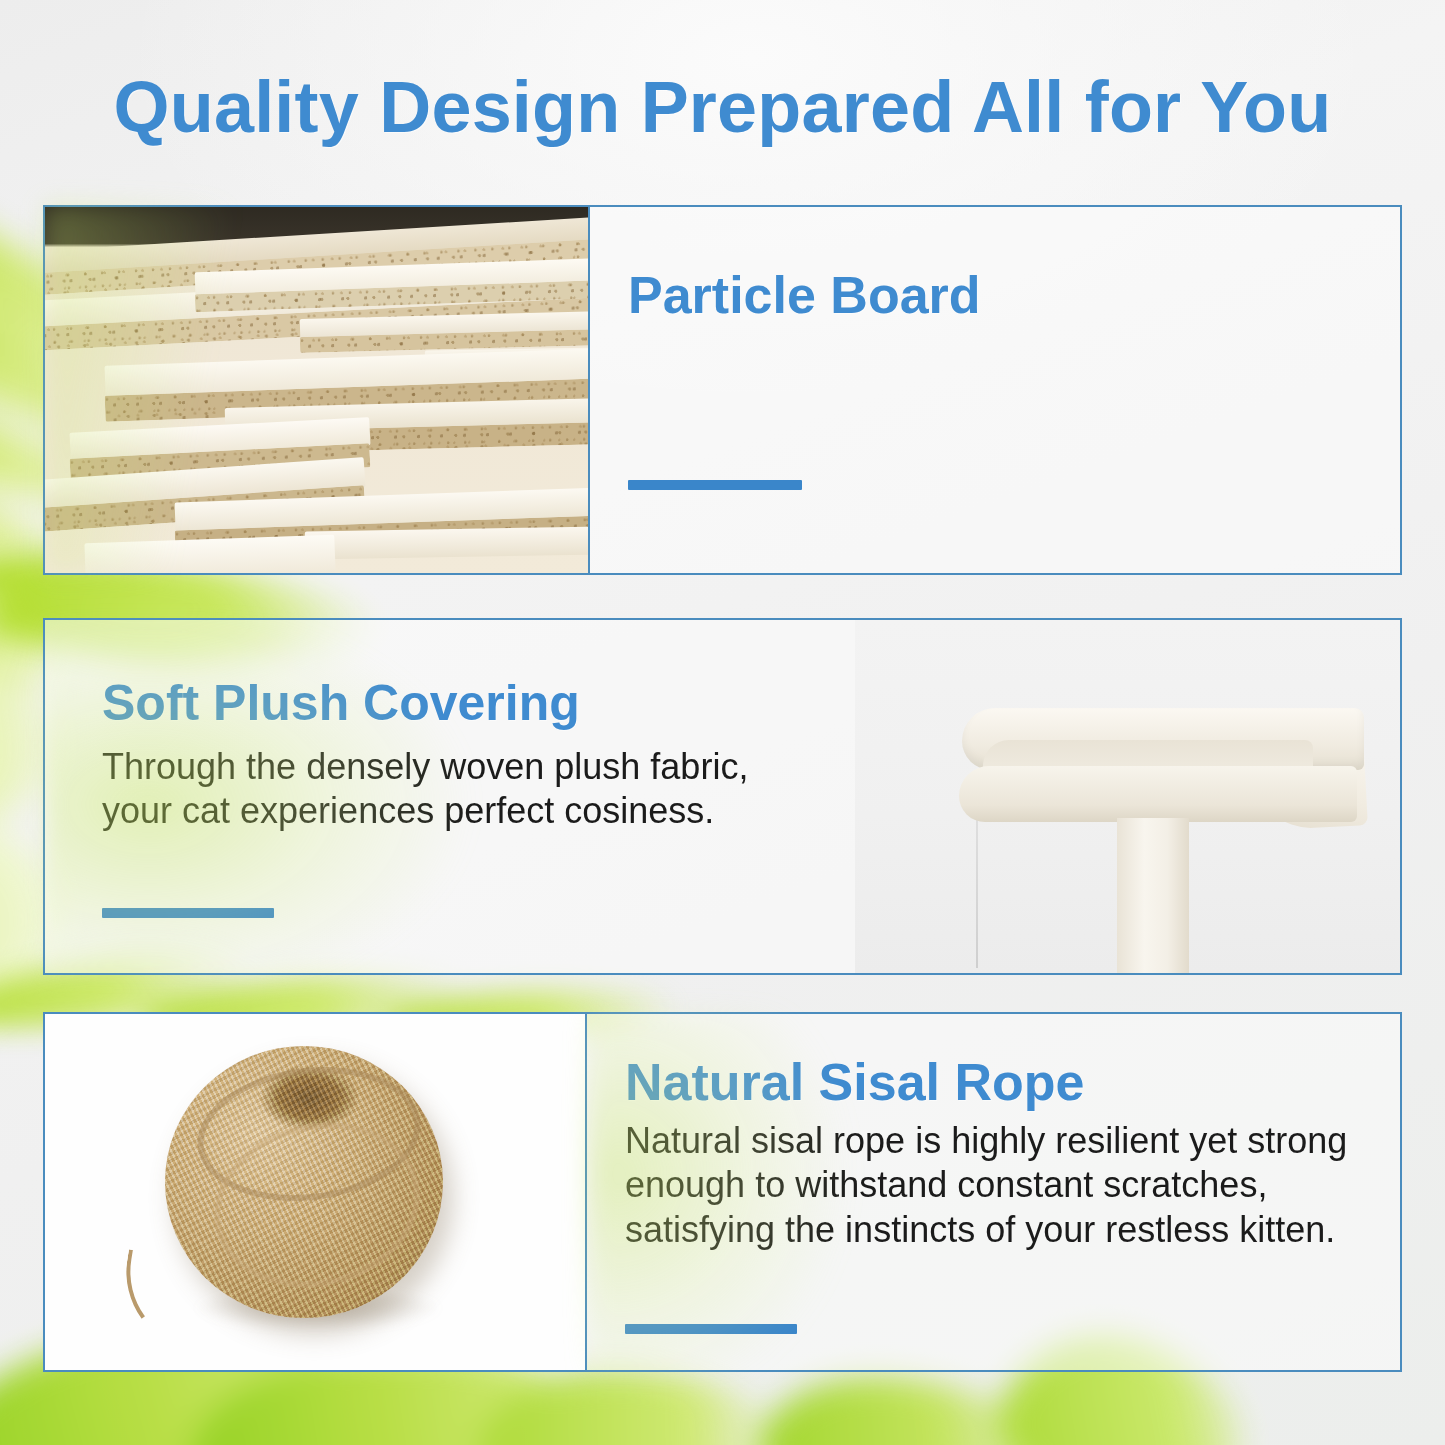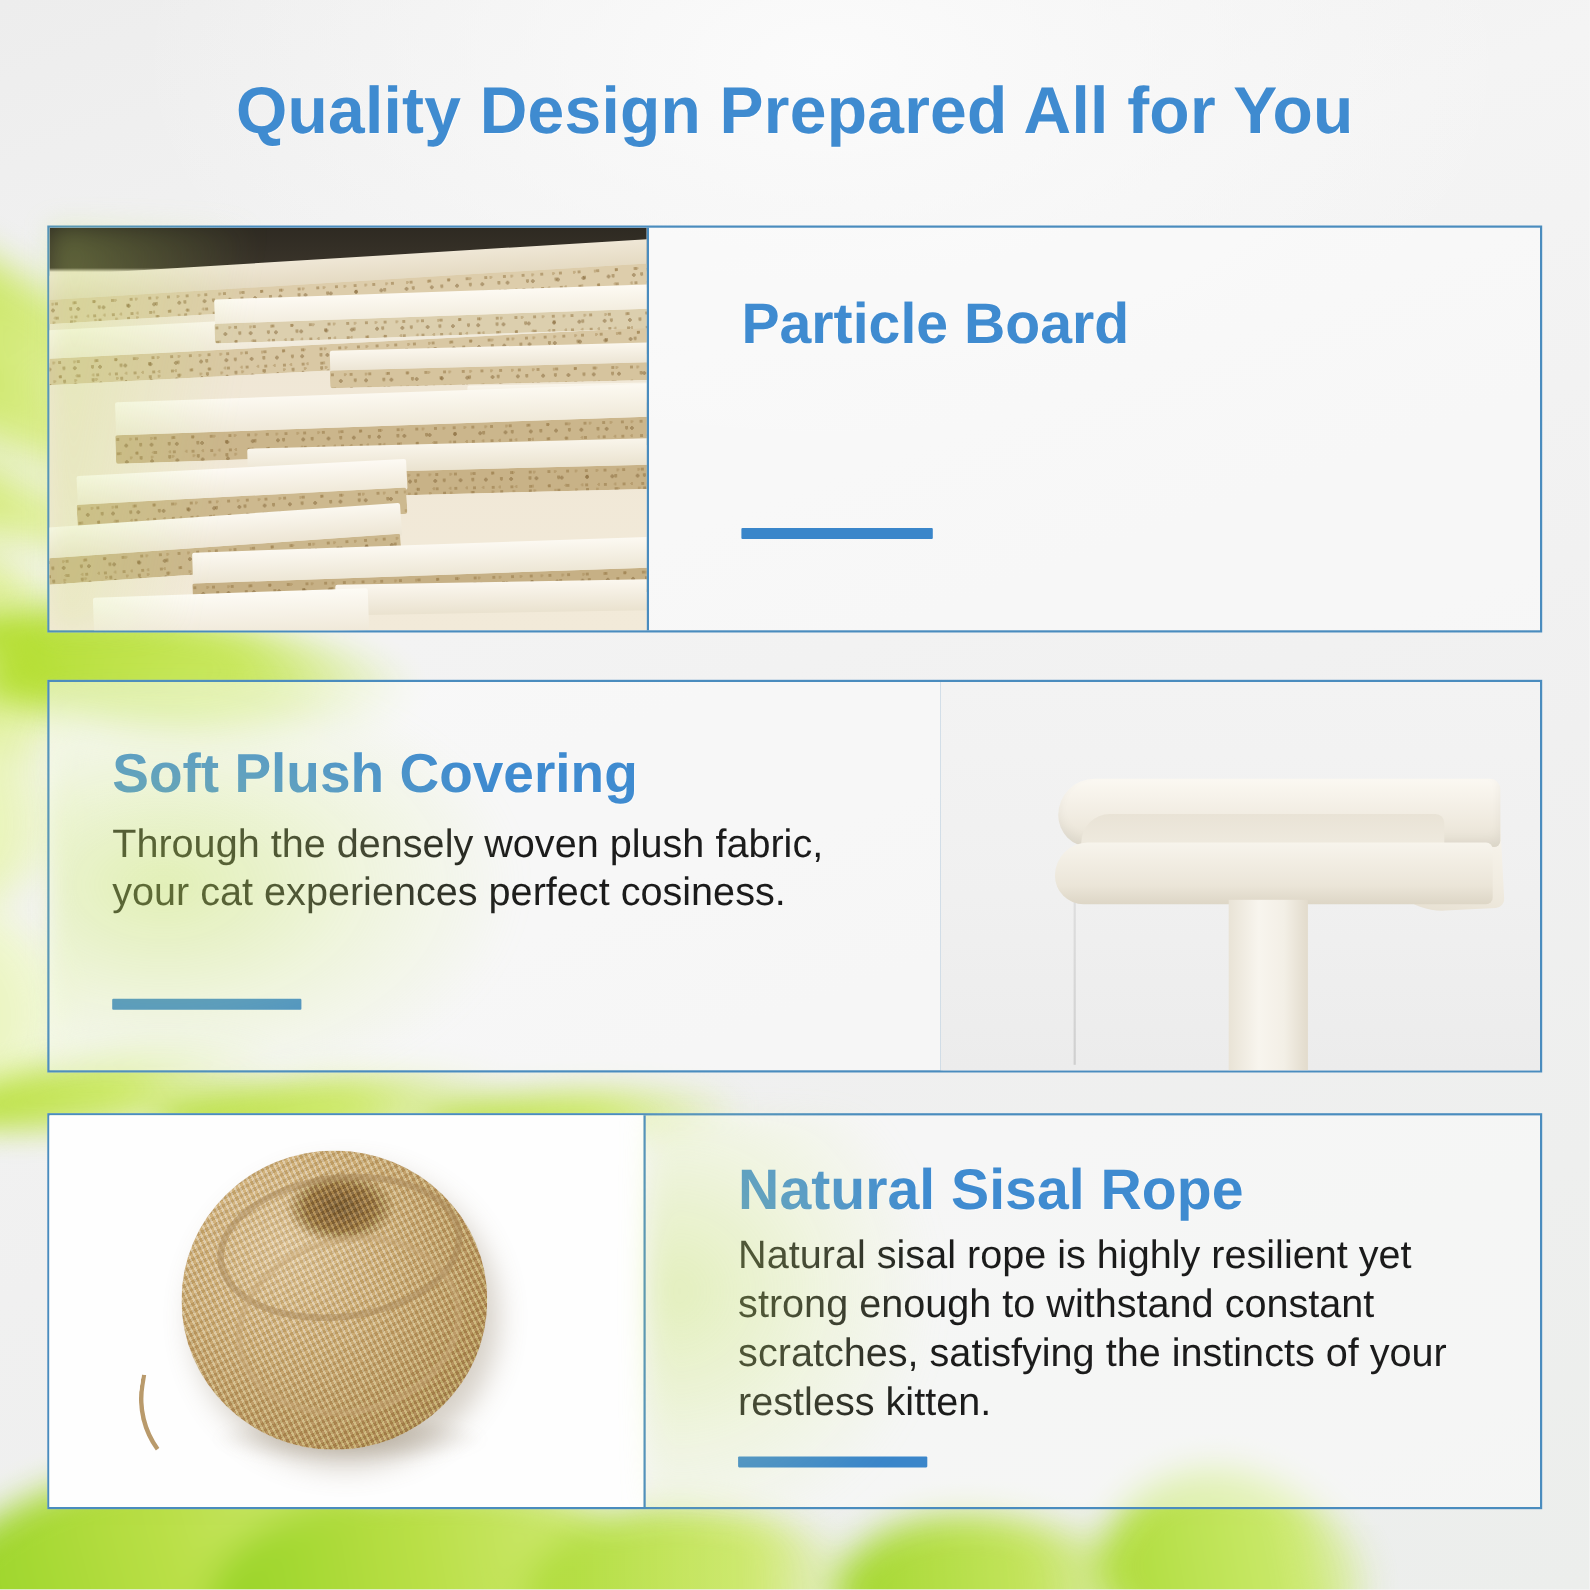--- a/index.html
+++ b/index.html
@@ -67,26 +67,26 @@
   .tint-c3{left:588px;top:1012px;width:420px;height:360px;
     background:radial-gradient(ellipse 300px 300px at 6% 45%, rgba(200,230,105,.40) 0%, rgba(220,240,150,.20) 48%, rgba(235,246,195,0) 80%);
     filter:blur(12px);}
   .tint-c1{left:45px;top:205px;width:200px;height:370px;
     background:linear-gradient(100deg, rgba(200,232,105,.30) 0%, rgba(226,243,170,0) 72%);
     filter:blur(12px);}
 
   
   .title{position:absolute;left:0;top:66px;width:1445px;text-align:center;
     font-family:"Liberation Sans Narrow","Liberation Sans",sans-serif;
-    font-weight:bold;font-size:60px;letter-spacing:.2px;color:#3f8bd0;
+    font-weight:bold;font-size:72px;letter-spacing:.2px;color:#3f8bd0;
     text-shadow:1px 1px 0 rgba(255,255,255,.55);}
 
   
   .card{position:absolute;box-sizing:border-box;border:2px solid #4a8cbe;
-    display:flex;background:rgba(252,252,252,.55);gap:46px;}
+    display:flex;background:rgba(252,252,252,.55);}
   .card-media{position:relative;overflow:hidden;flex:0 0 auto;}
   .card-body{position:relative;flex:1 1 auto;padding:34px 40px 0 40px;box-sizing:border-box;}
   .divider{position:absolute;top:0;bottom:0;width:2px;background:#4a8cbe;}
 
   .c-title{font-family:"Liberation Sans Narrow","Liberation Sans",sans-serif;
     font-weight:bold;color:#3f8bd0;line-height:1.02;
     text-shadow:.8px .8px 0 rgba(255,255,255,.5);}
   .c-desc{color:#1b1b1b;font-family:"Liberation Sans Narrow","Liberation Sans",sans-serif;
     font-weight:400;line-height:1.23;}
   .accent{position:absolute;height:10px;background:#3a86ca;border-radius:1px;}

